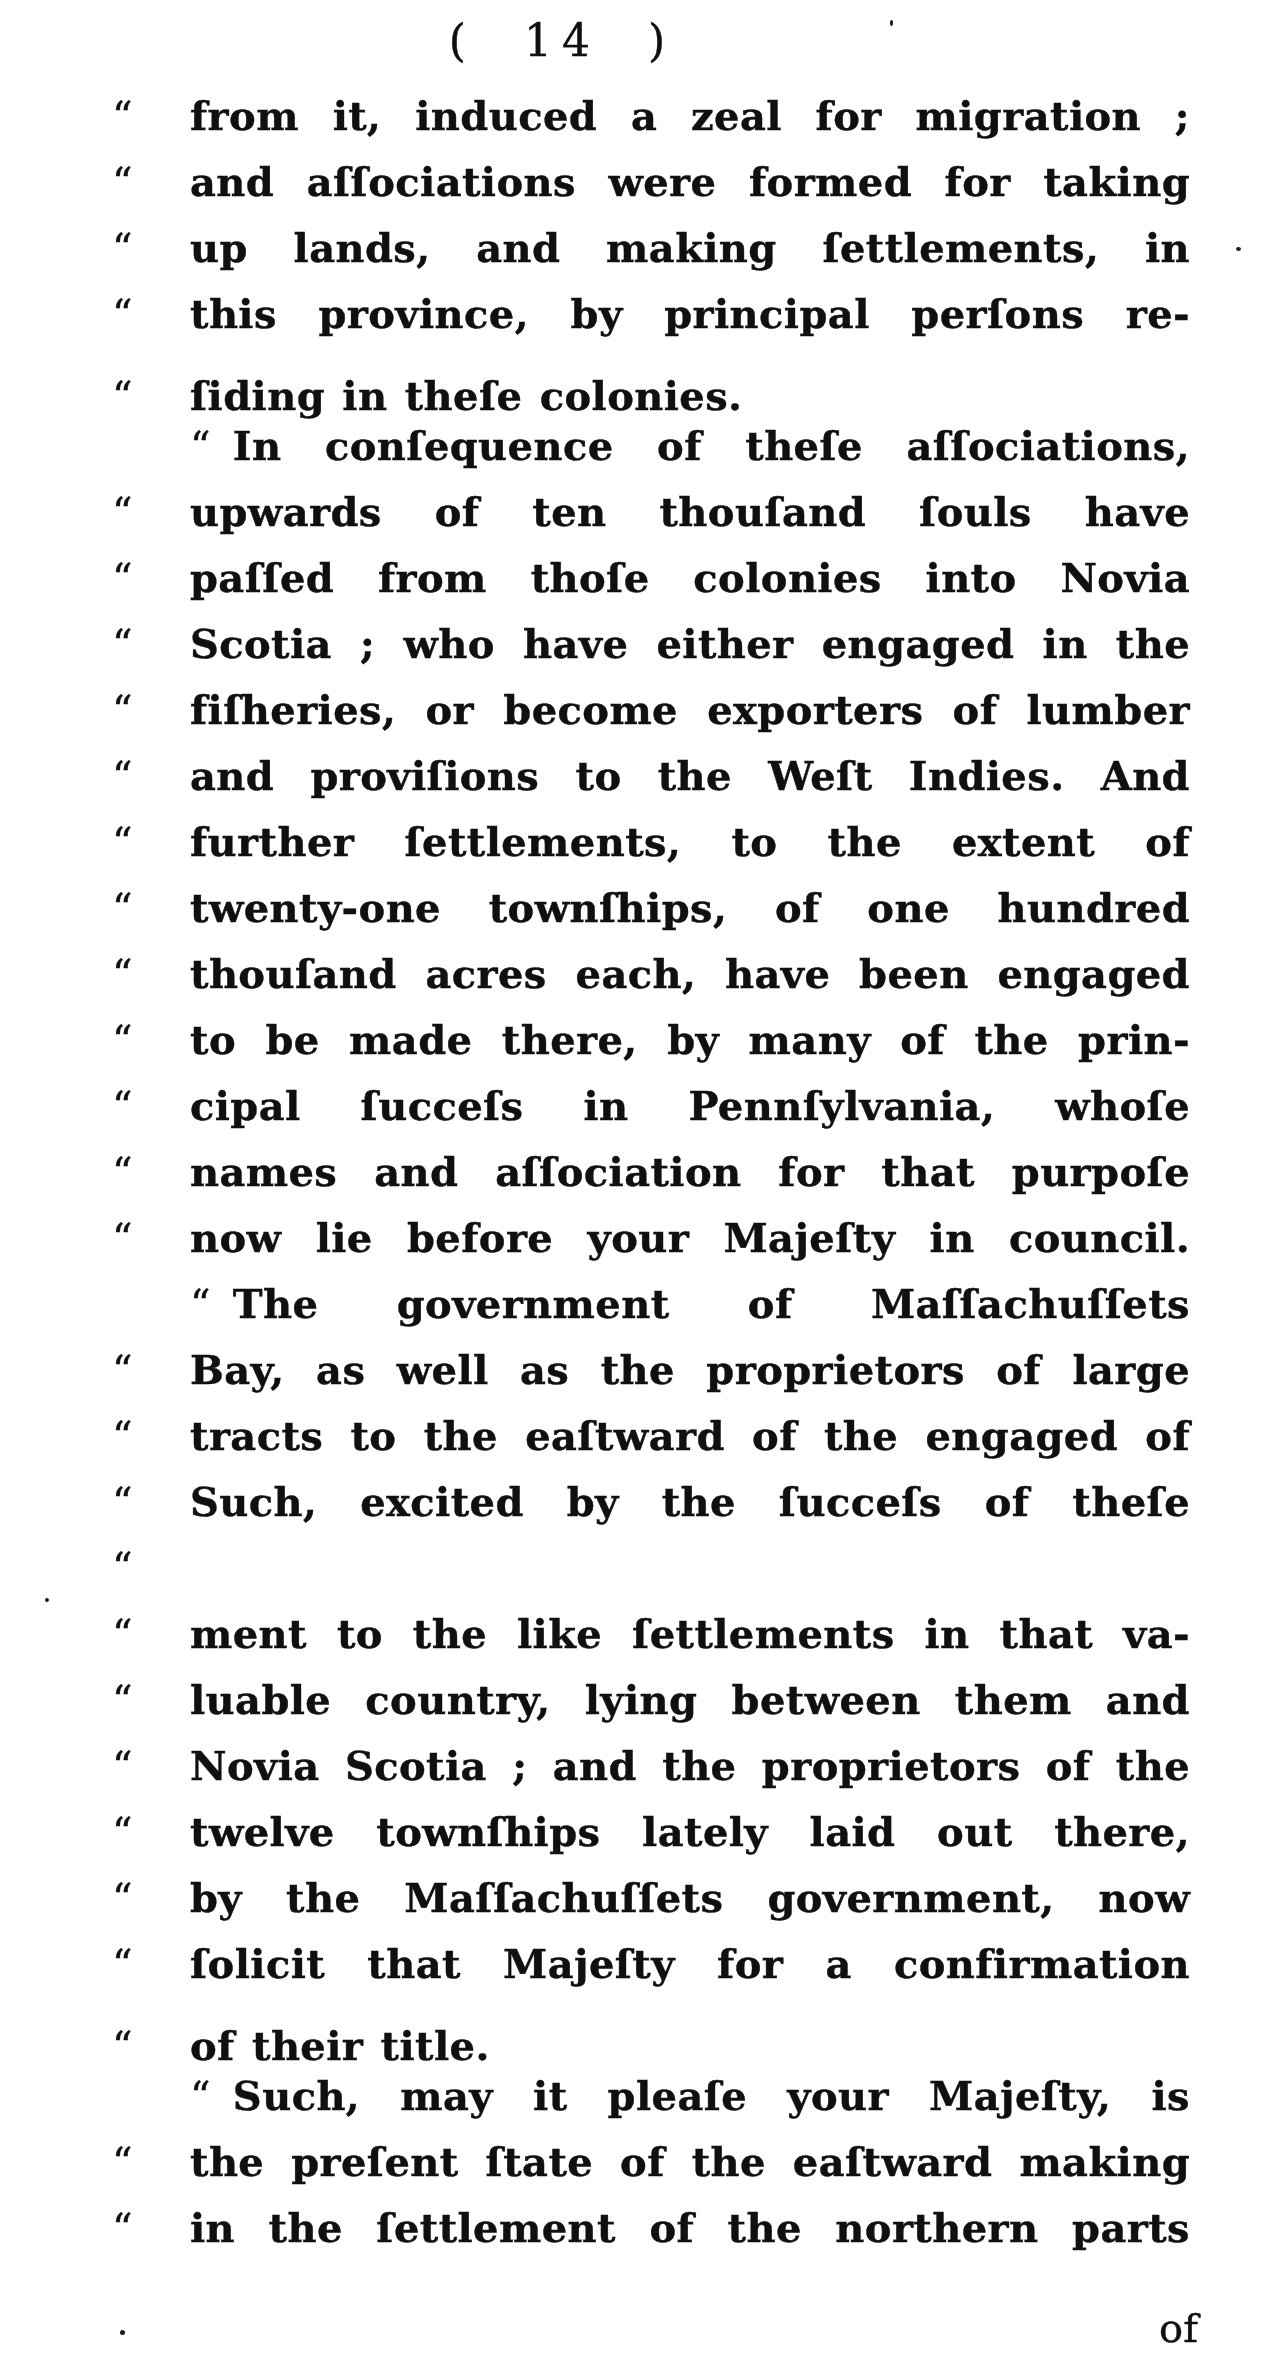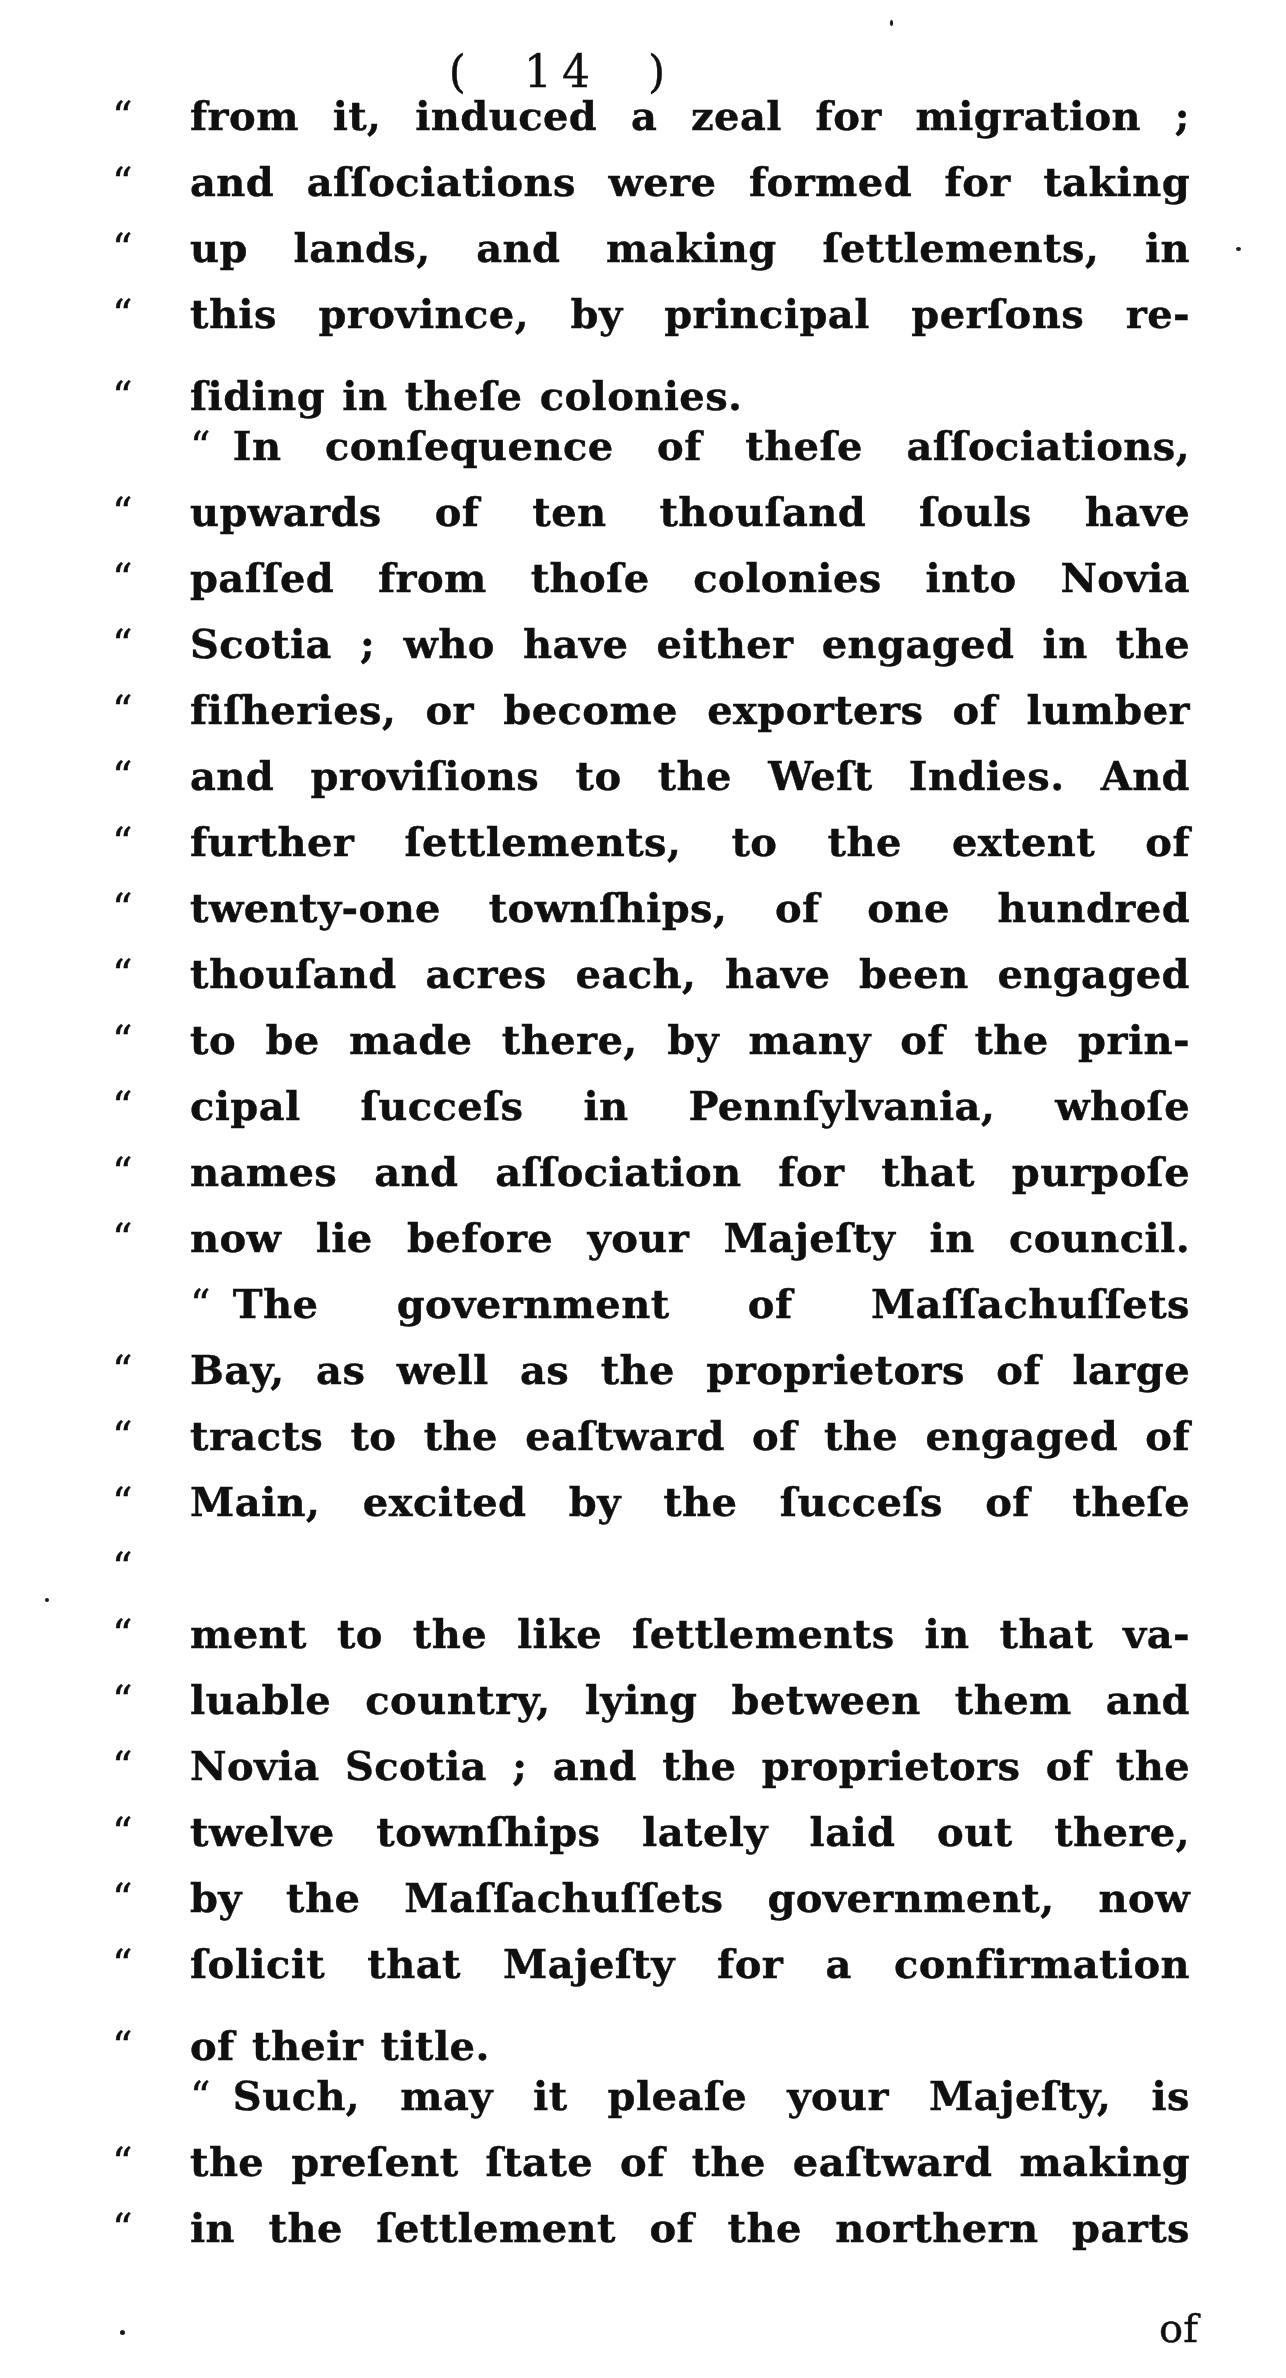--- a/index.html
+++ b/index.html
@@ -11,21 +11,21 @@
     height: 2378px;
     position: relative;
     background: #ffffff;
     color: #101010;
     font-family: "DejaVu Serif", "Liberation Serif", serif;
     overflow: hidden;
     -webkit-text-stroke: 0.4px #101010;
   }
   .page-number {
     position: absolute;
-    top: 46px;
+    top: 15px;
     left: 112px;
     width: 900px;
     text-align: center;
     font-size: 44px;
     letter-spacing: 10px;
     white-space: pre;
   }
   main.text-block {
     position: absolute;
     top: 92px;
@@ -160,21 +160,21 @@
     <div class="line">
       <span class="q">“</span>
       <span class="t">Bay, as well as the proprietors of large</span>
     </div>
     <div class="line">
       <span class="q">“</span>
       <span class="t">tracts to the eaſtward of the engaged of</span>
     </div>
     <div class="line">
       <span class="q">“</span>
-      <span class="t">Main, excited by the ſucceſs of theſe</span>
+      <span class="t">Such, excited by the ſucceſs of theſe</span>
     </div>
     <div class="line">
       <span class="q">“</span>
     </div>
     <div class="line">
       <span class="q">“</span>
       <span class="t">ment to the like ſettlements in that va-</span>
     </div>
     <div class="line">
       <span class="q">“</span>

